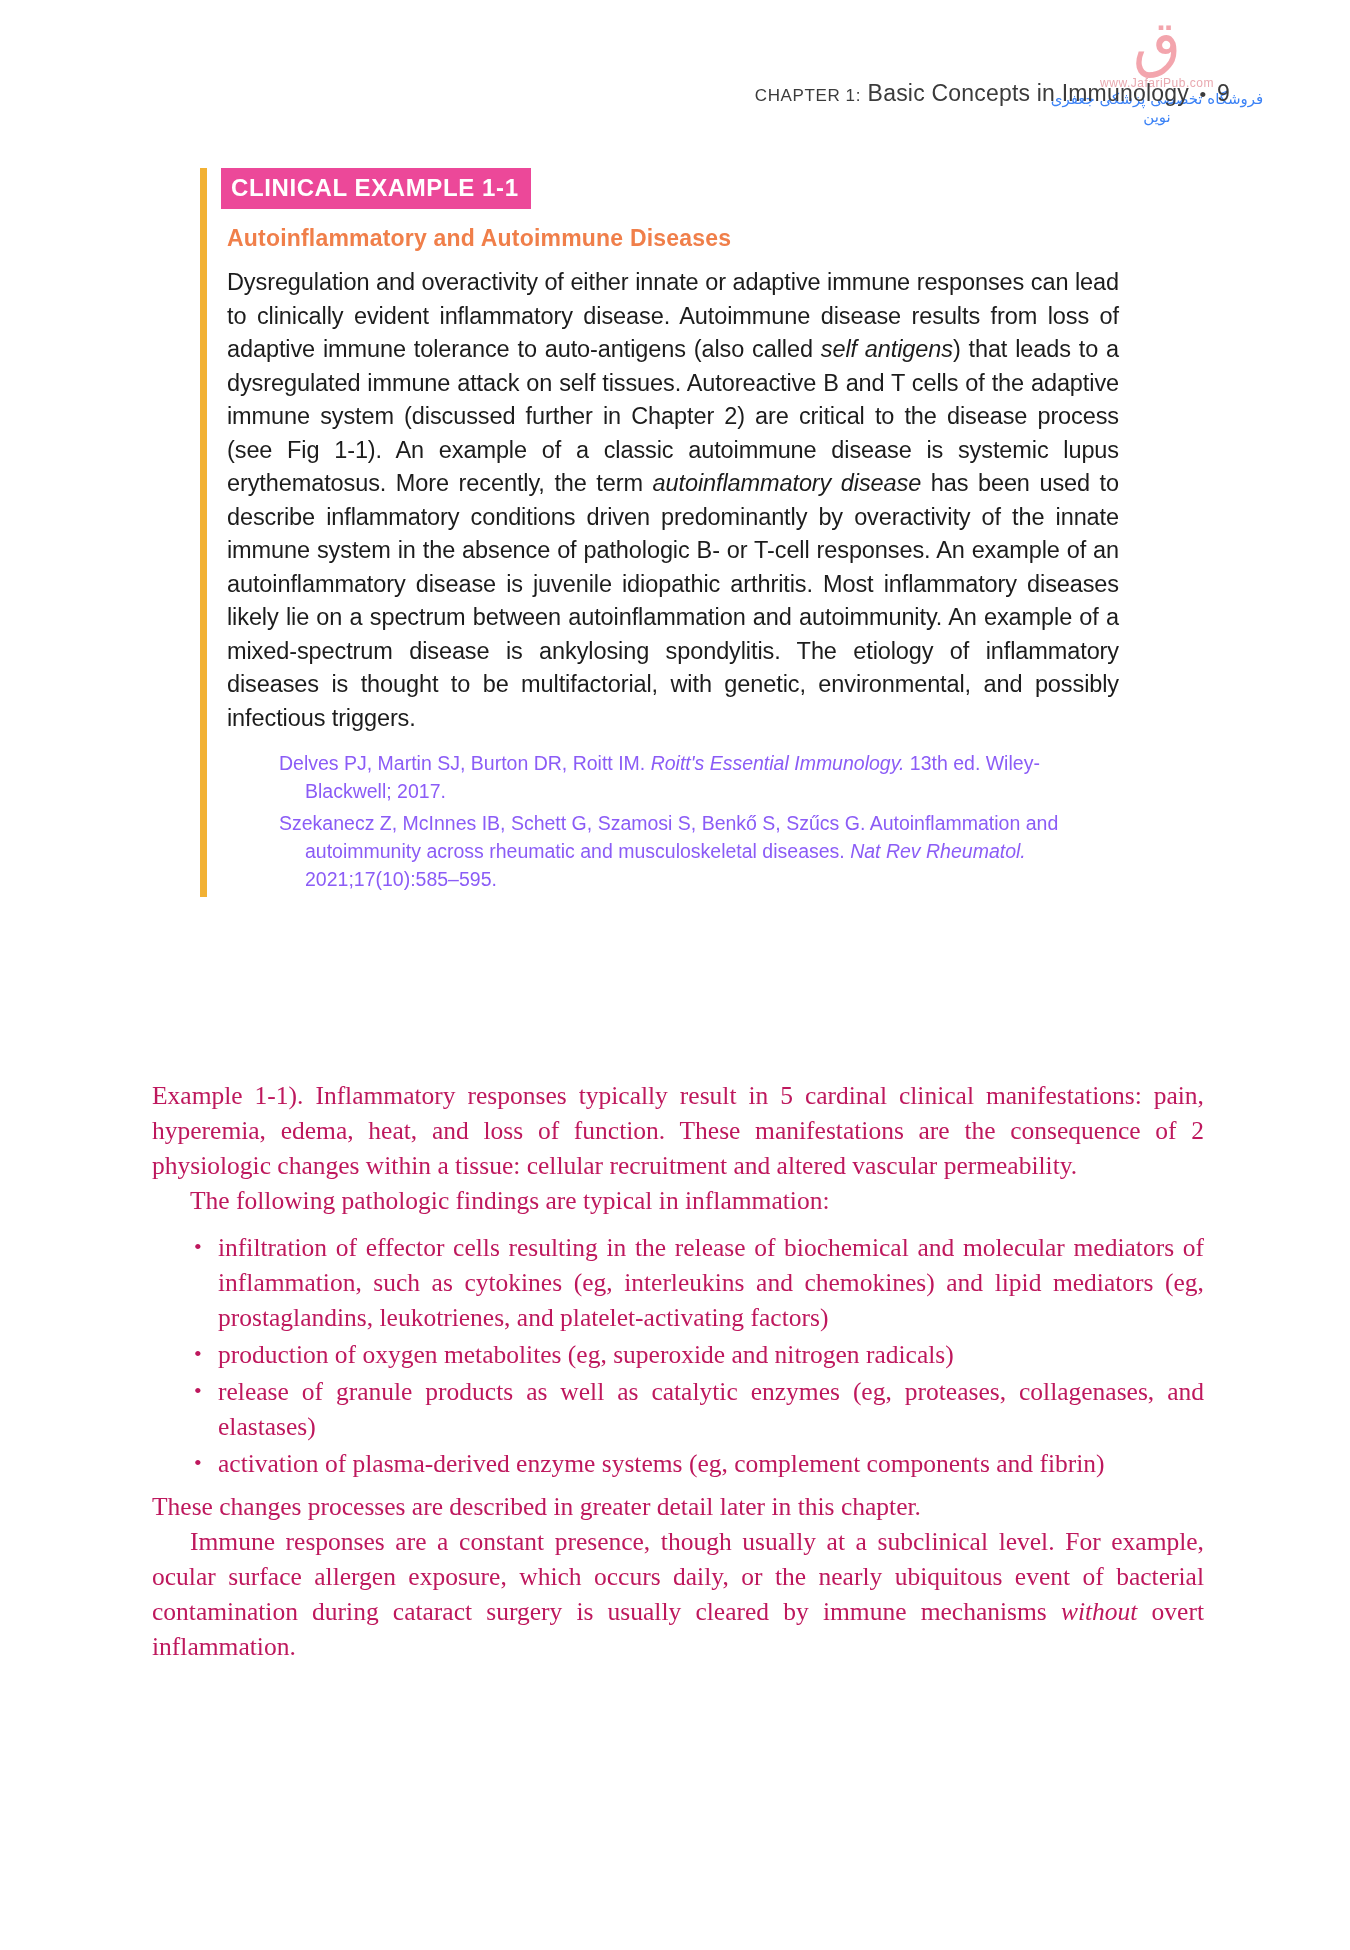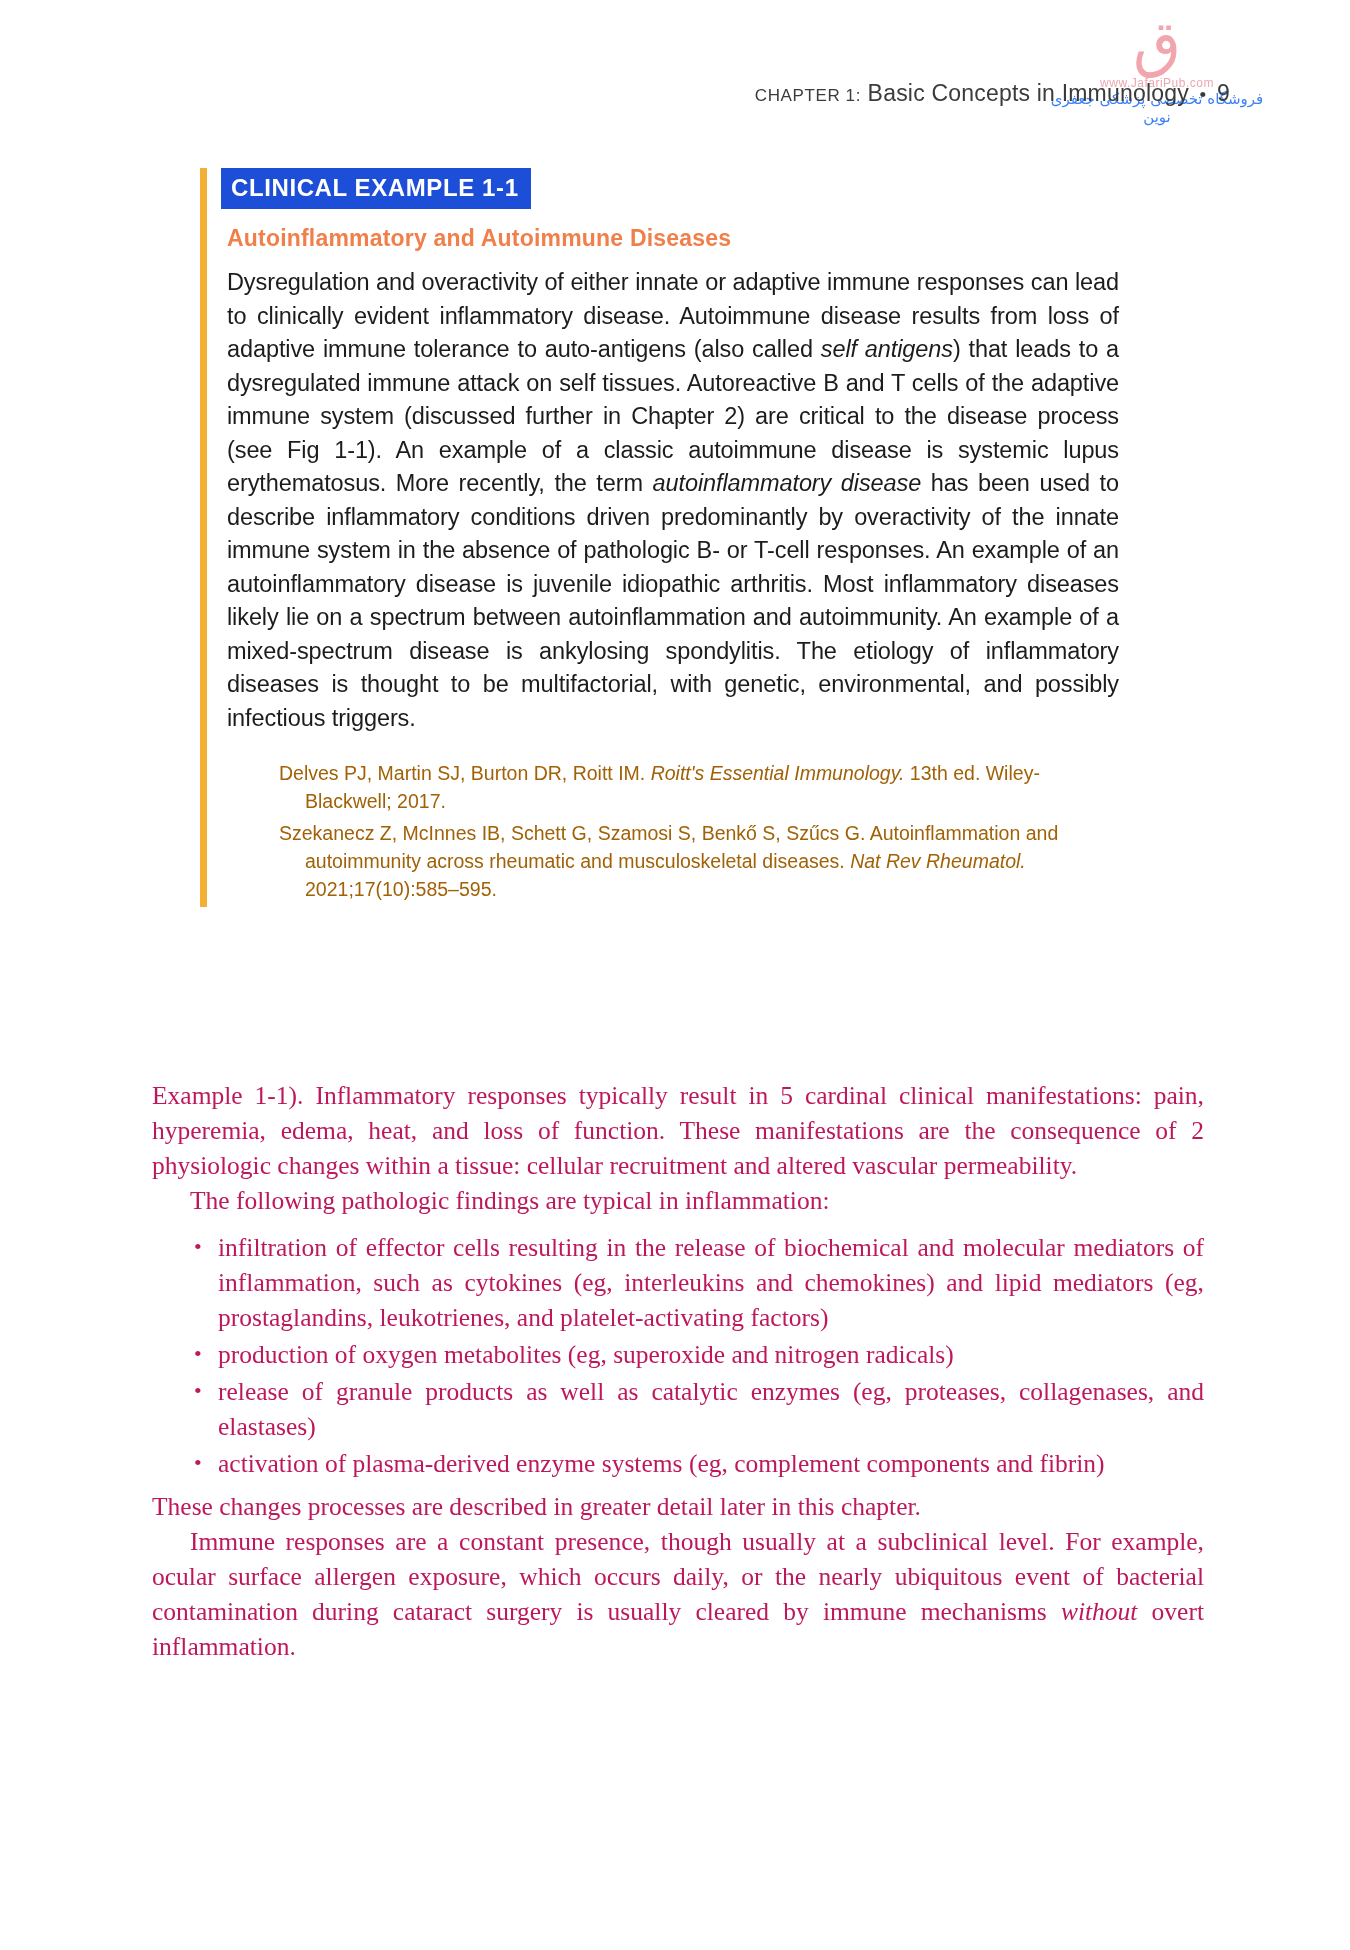--- a/index.html
+++ b/index.html
@@ -74,21 +74,21 @@
     position: absolute;
     left: 200px;
     top: 168px;
     width: 925px;
     border-left: 7px solid #f2b134;
     padding-left: 14px;
     box-sizing: border-box;
   }
   .ce-banner {
     display: inline-block;
-    background: #1d4ed8;
+    background: #ec4899;
     color: #ffffff;
     font-family: "Liberation Sans", sans-serif;
     font-weight: bold;
     font-size: 24px;
     letter-spacing: .6px;
     padding: 6px 12px 7px 10px;
   }
   .ce-subtitle {
     font-family: "Liberation Sans", sans-serif;
     font-weight: bold;
@@ -103,25 +103,25 @@
     line-height: 33.5px;
     color: #1c1c1c;
     text-align: justify;
     margin-left: 6px;
     margin-right: 6px;
     letter-spacing: -0.1px;
   }
   .ce-body em { font-style: italic; }
 
   .ce-refs {
-    margin: 24px 0 0 58px;
+    margin: 14px 0 0 58px;
     font-family: "Liberation Sans", sans-serif;
     font-size: 19.5px;
     line-height: 28px;
-    color: #a16207;
+    color: #8b5cf6;
   }
   .ce-ref {
     margin-bottom: 4px;
     text-indent: -26px;
     padding-left: 26px;
   }
   .ce-ref em { font-style: italic; }
 
   
   .main-text {

